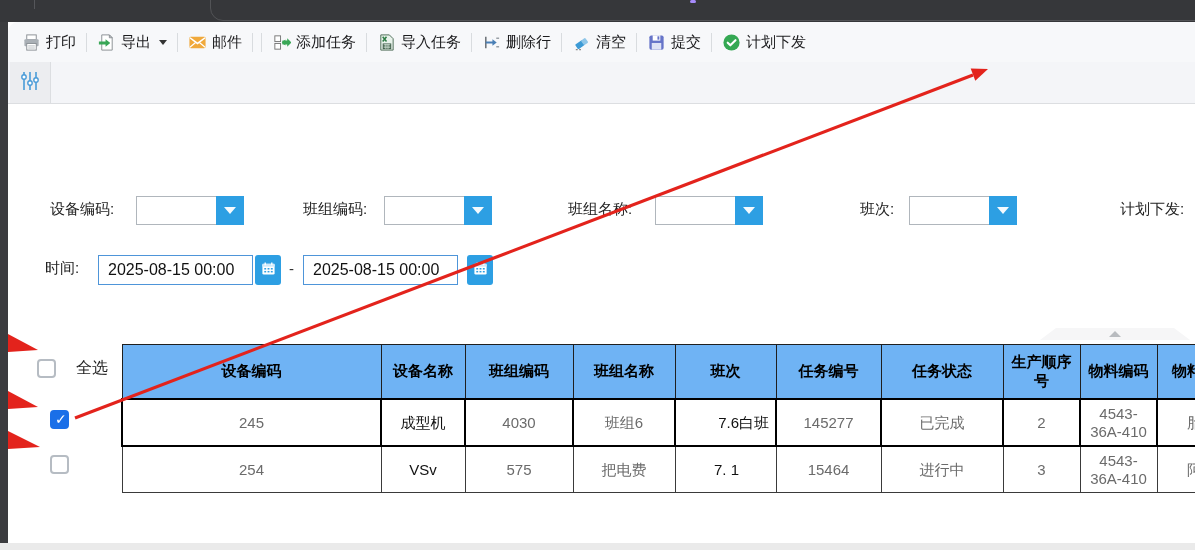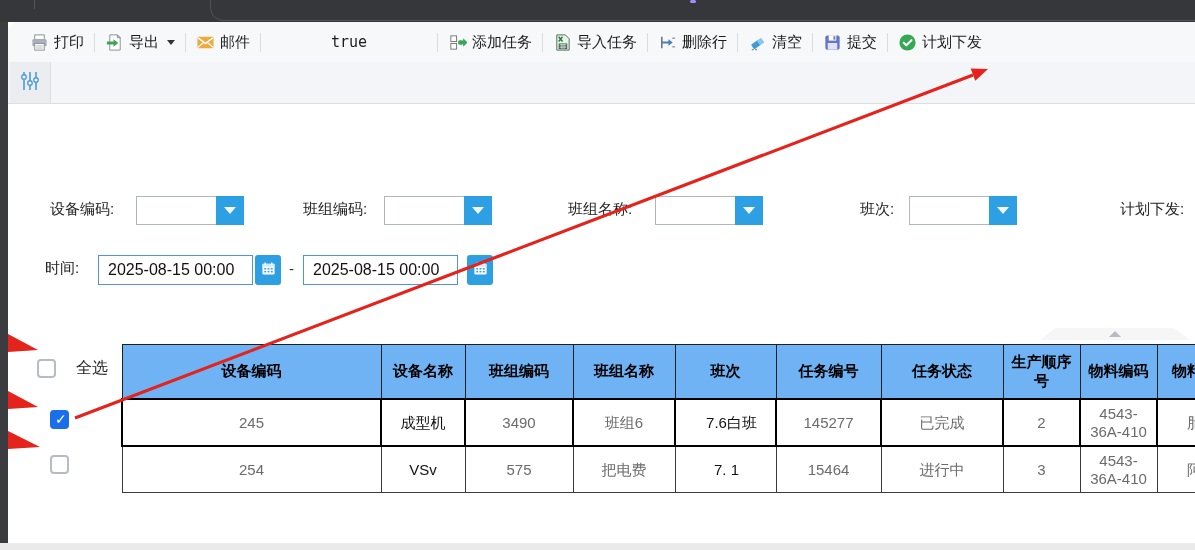--- a/index.html
+++ b/index.html
@@ -16,21 +16,21 @@
   .tab-accent{position:absolute;left:690px;top:0;width:6px;height:3px;background:#a78bfa;border-radius:2px;}
   .side-strip{position:absolute;left:0;top:22px;width:8px;height:521px;background:#3b3c3f;}
   .bottom-strip{position:absolute;left:0;top:543px;width:1195px;height:7px;background:#eaeaea;}
 
   
   .content{position:absolute;left:8px;top:22px;width:1187px;height:521px;background:#fff;
     border-top-left-radius:10px;overflow:hidden;}
 
   
   .toolbar{position:absolute;left:0;top:0;width:100%;height:40px;background:#f7f8fa;
-    display:flex;align-items:center;padding-left:16px;box-sizing:border-box;}
+    display:flex;align-items:center;padding-left:8px;box-sizing:border-box;}
   .tb-btn{display:flex;align-items:center;gap:5px;padding:0 6px;font-size:15px;color:#1c1c1e;white-space:nowrap;cursor:default;}
   .tb-sep{width:1px;height:19px;background:#d9dcdf;margin:0 4px;flex:0 0 auto;}
   .tb-caret{width:0;height:0;border-left:4px solid transparent;border-right:4px solid transparent;border-top:5px solid #333;margin-left:3px;}
   .true-spacer{width:168px;text-align:center;font-family:"DejaVu Sans Mono",monospace;font-size:15px;color:#1c1c1e;}
   .tb-icon{width:19px;height:19px;display:inline-block;flex:0 0 auto;}
 
   
   .subbar{position:absolute;left:0;top:40px;width:100%;height:42px;background:#f4f5f8;
     border-bottom:1px solid #dcdee1;box-sizing:border-box;}
   .filter-tab{position:absolute;left:2px;top:0;width:40px;height:41px;background:#ecedf0;
@@ -68,21 +68,21 @@
   
   .grid-wrap{position:absolute;left:113px;top:322px;width:1074px;overflow:hidden;}
   table.grid{border-collapse:collapse;table-layout:fixed;width:1125px;background:#fff;}
   table.grid th{height:53px;background:#6fb3f4;border:1px solid #1f1f1f;border-bottom:2px solid #000;
     font-size:15px;font-weight:bold;color:#000;padding:0 3px;line-height:1.25;}
   table.grid td{height:45px;border:1px solid #3a3a3a;font-size:15px;text-align:center;color:#6b6b6b;
     padding:0 6px;overflow:hidden;white-space:normal;line-height:1.15;}
   table.grid tr.selected td{border:2px solid #000;}
   table.grid td.strong{color:#111;font-weight:normal;}
   table.grid td.dark{color:#111;}
-  table.grid td.al{text-align:center;padding-left:18px;}
+  table.grid td.al{text-align:right;padding-left:18px;}
   table.grid td.ar{padding-right:4px;}
 
   
   .overlay{position:absolute;left:0;top:0;width:1195px;height:550px;pointer-events:none;z-index:99;}
 </style>
 </head>
 <body>
 
 <div class="browser-bar">
   <div class="tab-seam"></div>
@@ -124,21 +124,20 @@
       <span class="tb-icon">
         <svg viewBox="0 0 20 20" width="19" height="19">
             <rect x="1.5" y="4" width="17" height="12" rx="1.5" fill="#f0a93c"></rect>
             <path d="M2 5l8 6 8-6" fill="none" stroke="#fff" stroke-width="1.6"></path>
             <path d="M2 15l6-5M18 15l-6-5" fill="none" stroke="#fff" stroke-width="1.2"></path>
           </svg>
       </span>
       <span>邮件</span>
     </div>
     <div class="tb-sep"></div>
-    <div class="true-spacer">true</div>
     <div class="tb-sep"></div>
     <div class="tb-btn">
       <span class="tb-icon">
         <svg viewBox="0 0 20 20" width="19" height="19">
             <rect x="3" y="3" width="6" height="6" fill="#fff" stroke="#777"></rect>
             <rect x="3" y="11" width="6" height="6" fill="#fff" stroke="#777"></rect>
             <path d="M18 8h-5V5.5L8.5 10l4.5 4.5V12h5z" fill="#3aa757" transform="scale(-1,1) translate(-29,0)"></path>
             <path d="M17 10H11" stroke="#3aa757" stroke-width="2.4"></path>
             <path d="M14 6.8L10.5 10l3.5 3.2z" fill="#3aa757"></path>
           </svg>
@@ -331,21 +330,21 @@
             <th>任务状态</th>
             <th>生产顺序号</th>
             <th>物料编码</th>
             <th>物料名称</th>
           </tr>
         </thead>
       <tbody id="grid-body">
           <tr class="selected">
             <td>245</td>
             <td class="strong">成型机</td>
-            <td>3490</td>
+            <td>4030</td>
             <td>班组6</td>
             <td class="dark al">7.6白班</td>
             <td>145277</td>
             <td>已完成</td>
             <td>2</td>
             <td>4543-36A-410</td>
             <td>胎圈</td>
           </tr>
           <tr>
             <td>254</td>

